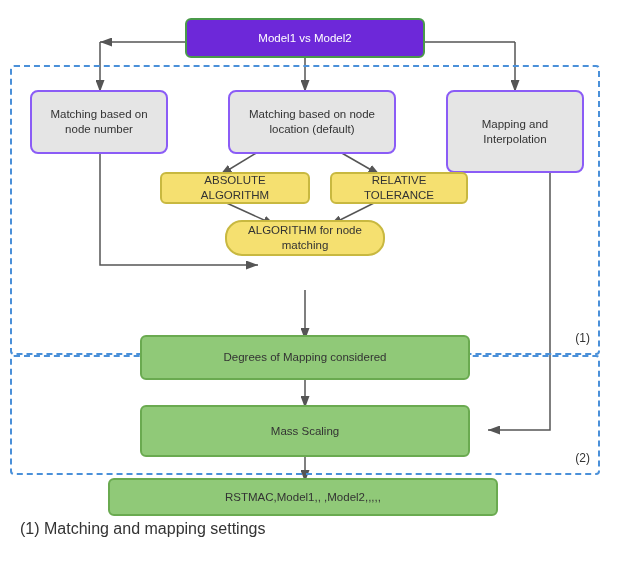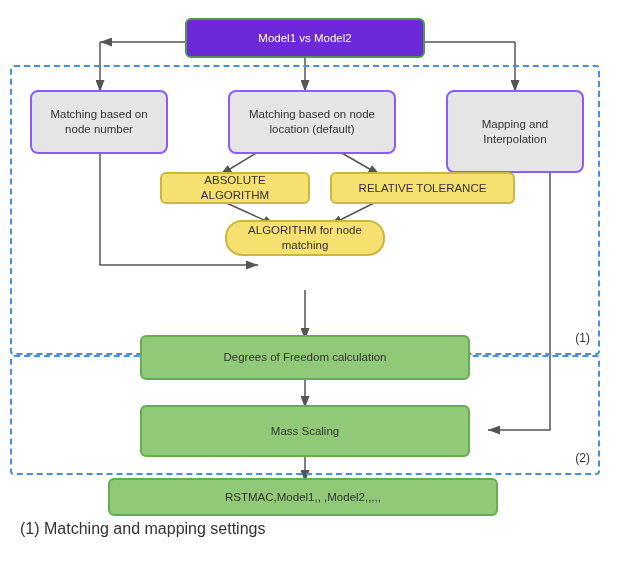--- a/index.html
+++ b/index.html
@@ -172,26 +172,26 @@
 
     <div class="node node-salmon" style="left: 218px; top: 80px; width: 168px; height: 64px;">Matching based on
 node location
 (default)</div>
 
     <div class="node node-salmon" style="left: 436px; top: 80px; width: 138px; height: 83px;">Mapping and
 Interpolation</div>
 
     <div class="node node-yellow" style="left: 150px; top: 162px; width: 150px; height: 32px;">ABSOLUTE ALGORITHM</div>
 
-    <div class="node node-yellow" style="left: 320px; top: 162px; width: 185px; height: 32px;">RELATIVE TOLERANCE</div>
+    <div class="node node-yellow" style="left: 320px; top: 162px; width: 138px; height: 32px;">RELATIVE TOLERANCE</div>
 
     <div class="node node-yellow" style="left: 215px; top: 210px; width: 160px; height: 36px; border-radius: 17px;">ALGORITHM for
 node matching</div>
 
-    <div class="node node-green-light" style="left: 130px; top: 325px; width: 330px; height: 45px;">Degrees of Freedom calculation</div>
+    <div class="node node-green-light" style="left: 130px; top: 325px; width: 330px; height: 45px;">Degrees of Mapping considered</div>
 
     <div class="node node-green-light" style="left: 130px; top: 395px; width: 330px; height: 52px;">Mass Scaling</div>
 
     <div class="node node-green-light" style="left: 98px; top: 468px; width: 390px; height: 38px;">RSTMAC,Model1,, ,Model2,,,,,</div>
 
   </div>
 
   <div class="footnotes">
     <p>
       <span>(1) Matching and mapping settings</span>

